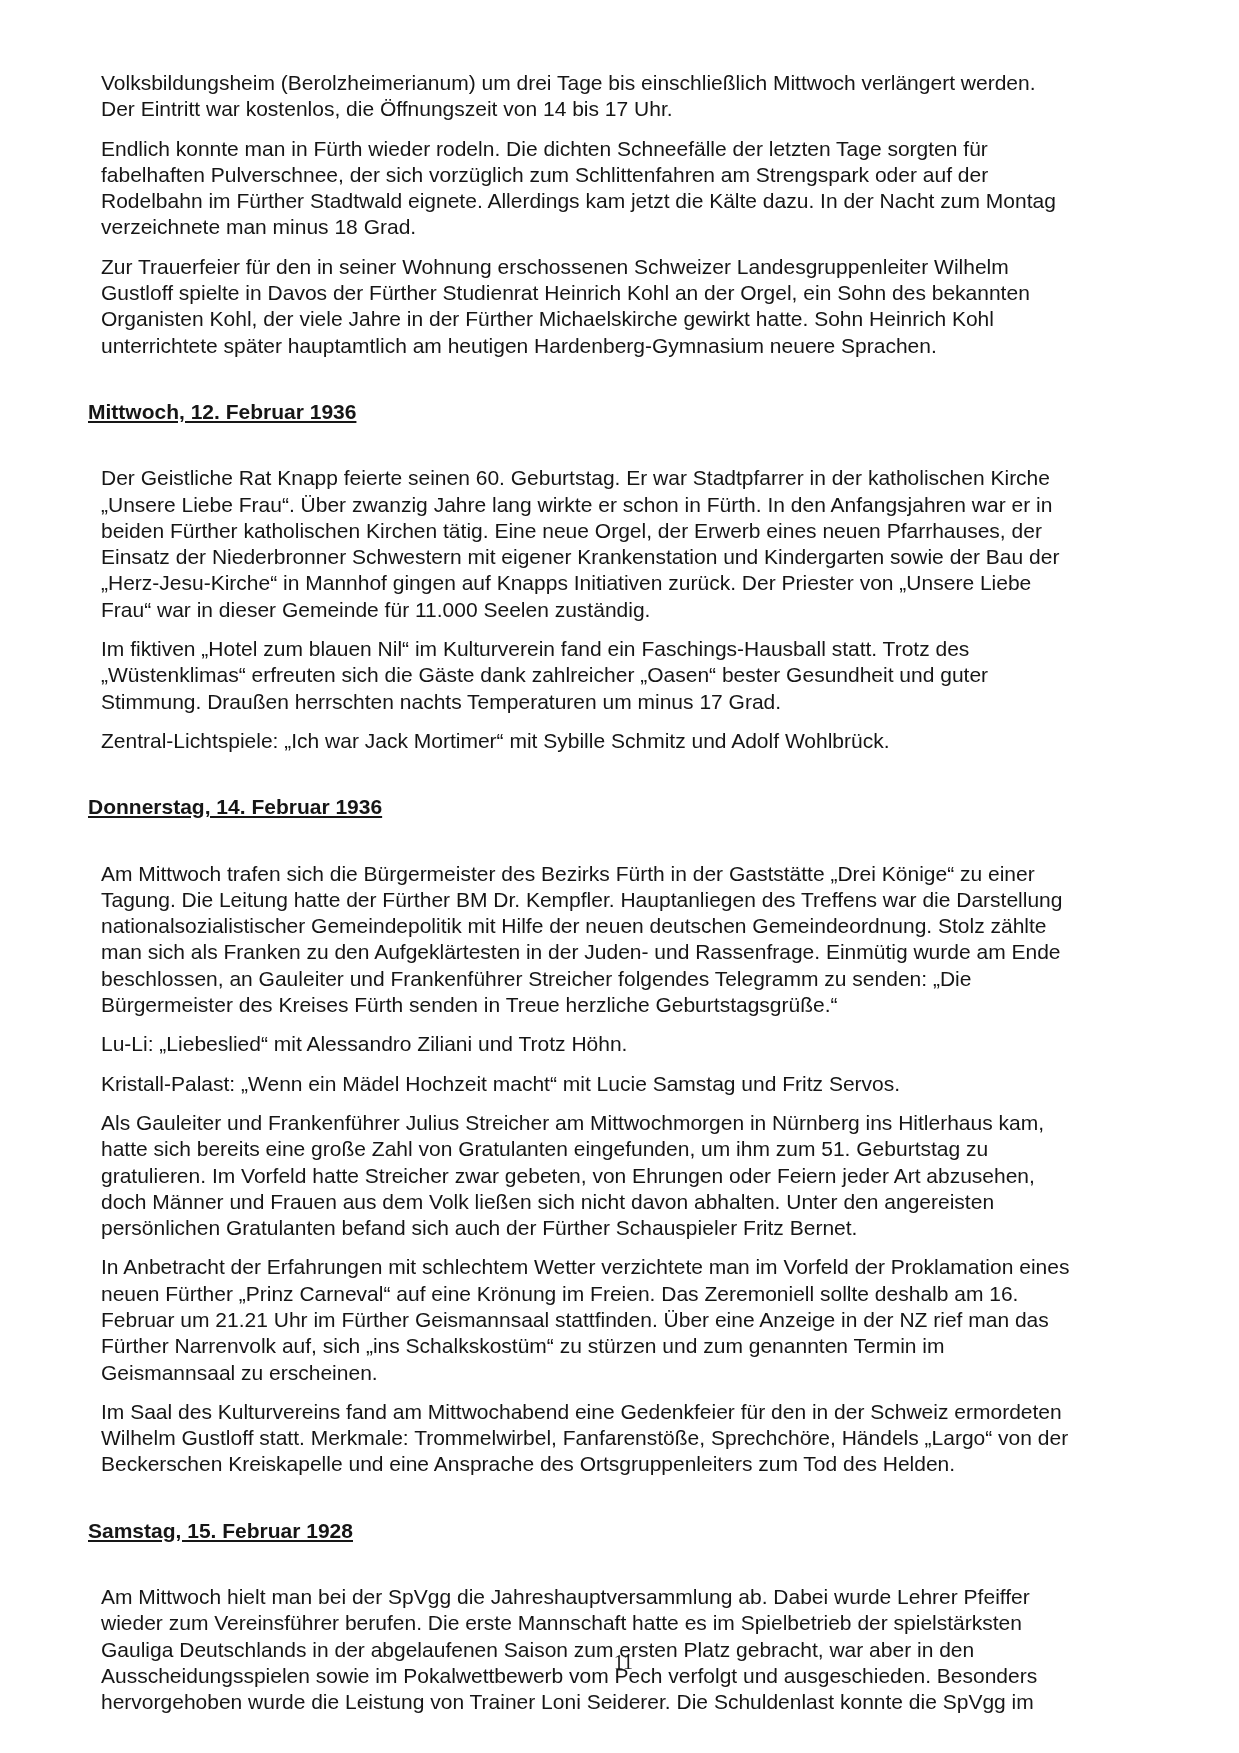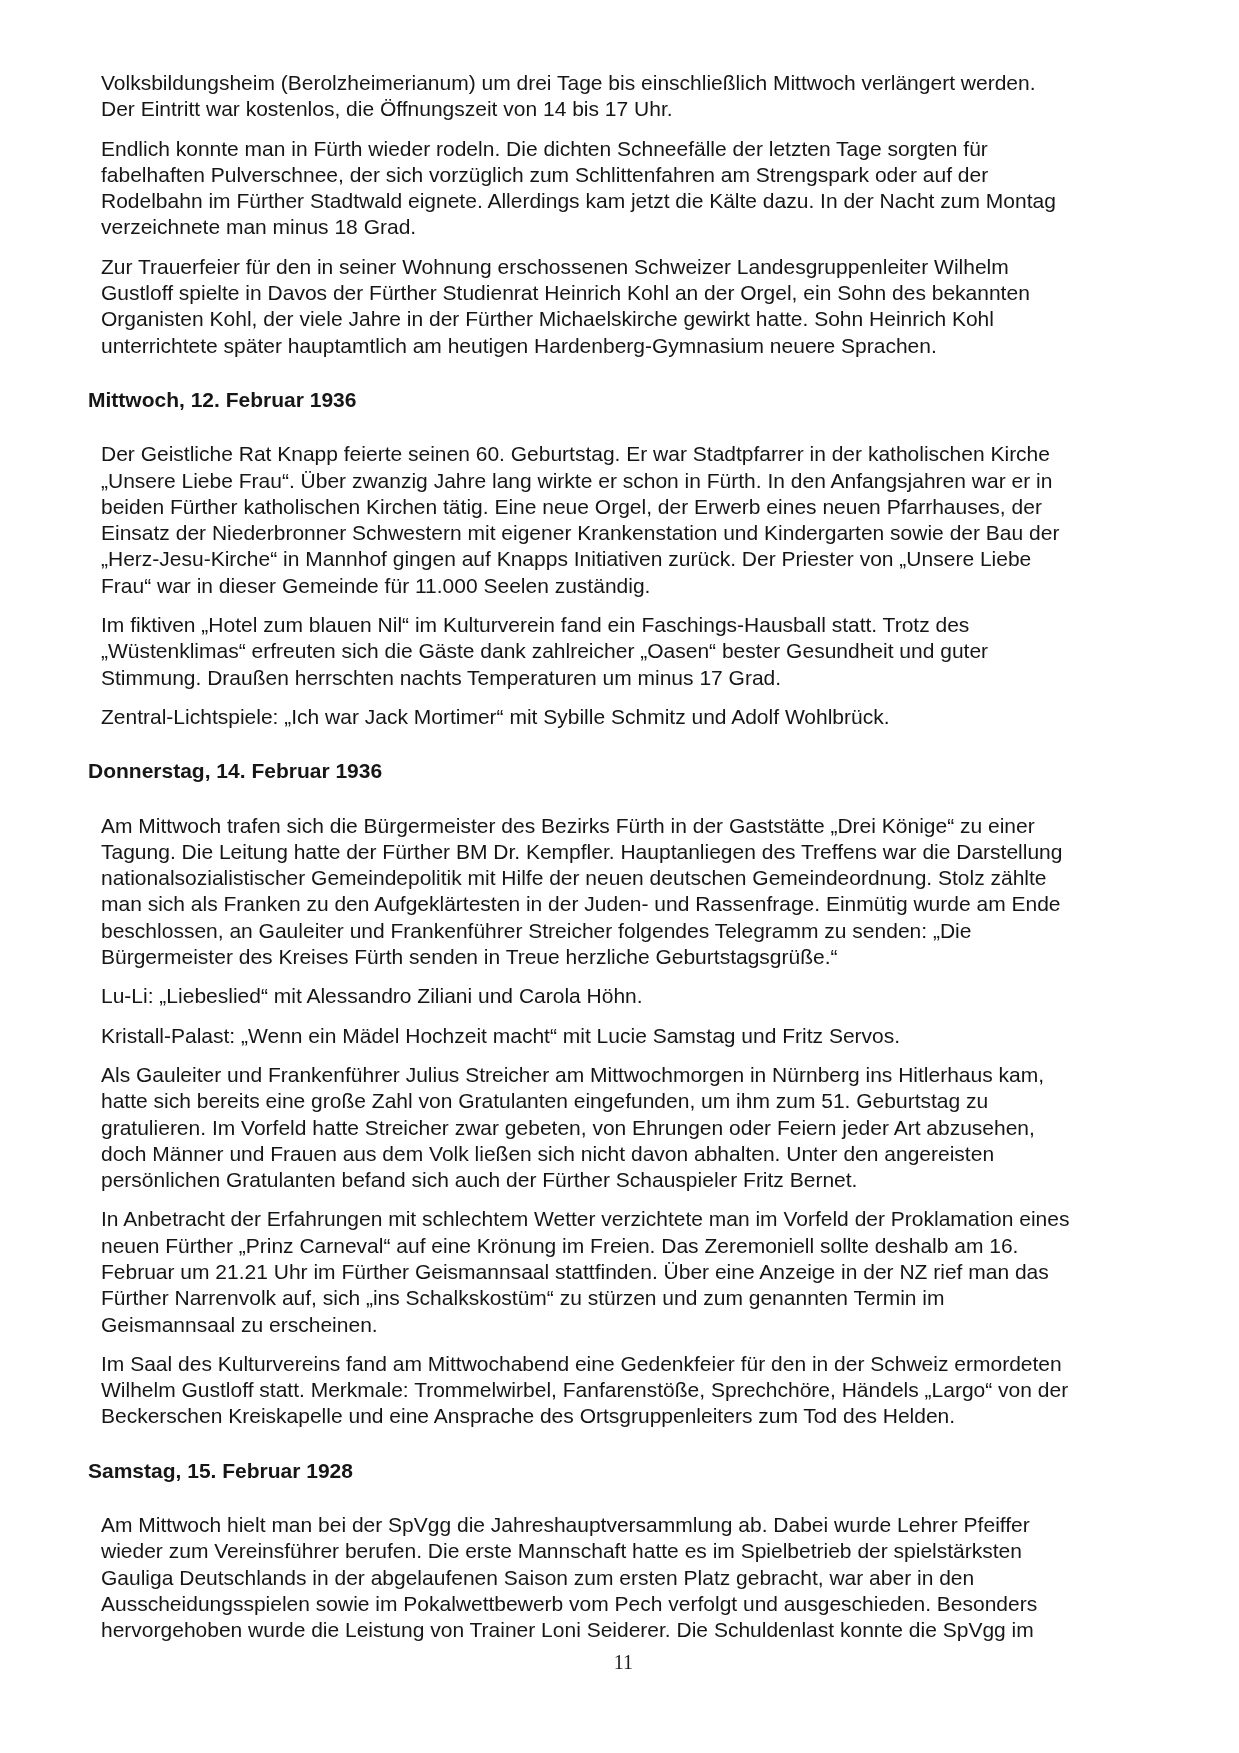--- a/index.html
+++ b/index.html
@@ -21,23 +21,24 @@
     top: 57px;
     width: 1110px;
     font-size: 21px;
     line-height: 26.3px;
   }
   .paragraph {
     margin: 13px;
     white-space: pre;  
   }
   .heading {
-    margin: 28px 0;  
+    margin: 40px 0;  
     font-weight: bold;
     white-space: pre;
+    text-decoration: underline;
   }
   .page-footer {
     position: absolute;
     top: 1650px;
     left: 4px;
     width: 1239px;
     text-align: center;
     font-family: "Liberation Serif", serif;
     font-size: 20px;
     line-height: 24px;
@@ -69,21 +70,21 @@
 „Wüstenklimas“ erfreuten sich die Gäste dank zahlreicher „Oasen“ bester Gesundheit und guter
 Stimmung. Draußen herrschten nachts Temperaturen um minus 17 Grad.</div>
     <div class="paragraph">Zentral-Lichtspiele: „Ich war Jack Mortimer“ mit Sybille Schmitz und Adolf Wohlbrück.</div>
     <div class="heading">Donnerstag, 14. Februar 1936</div>
     <div class="paragraph">Am Mittwoch trafen sich die Bürgermeister des Bezirks Fürth in der Gaststätte „Drei Könige“ zu einer
 Tagung. Die Leitung hatte der Fürther BM Dr. Kempfler. Hauptanliegen des Treffens war die Darstellung
 nationalsozialistischer Gemeindepolitik mit Hilfe der neuen deutschen Gemeindeordnung. Stolz zählte
 man sich als Franken zu den Aufgeklärtesten in der Juden- und Rassenfrage. Einmütig wurde am Ende
 beschlossen, an Gauleiter und Frankenführer Streicher folgendes Telegramm zu senden: „Die
 Bürgermeister des Kreises Fürth senden in Treue herzliche Geburtstagsgrüße.“</div>
-    <div class="paragraph">Lu-Li: „Liebeslied“ mit Alessandro Ziliani und Carola Höhn.</div>
+    <div class="paragraph">Lu-Li: „Liebeslied“ mit Alessandro Ziliani und Trotz Höhn.</div>
     <div class="paragraph">Kristall-Palast: „Wenn ein Mädel Hochzeit macht“ mit Lucie Samstag und Fritz Servos.</div>
     <div class="paragraph">Als Gauleiter und Frankenführer Julius Streicher am Mittwochmorgen in Nürnberg ins Hitlerhaus kam,
 hatte sich bereits eine große Zahl von Gratulanten eingefunden, um ihm zum 51. Geburtstag zu
 gratulieren. Im Vorfeld hatte Streicher zwar gebeten, von Ehrungen oder Feiern jeder Art abzusehen,
 doch Männer und Frauen aus dem Volk ließen sich nicht davon abhalten. Unter den angereisten
 persönlichen Gratulanten befand sich auch der Fürther Schauspieler Fritz Bernet.</div>
     <div class="paragraph">In Anbetracht der Erfahrungen mit schlechtem Wetter verzichtete man im Vorfeld der Proklamation eines
 neuen Fürther „Prinz Carneval“ auf eine Krönung im Freien. Das Zeremoniell sollte deshalb am 16.
 Februar um 21.21 Uhr im Fürther Geismannsaal stattfinden. Über eine Anzeige in der NZ rief man das
 Fürther Narrenvolk auf, sich „ins Schalkskostüm“ zu stürzen und zum genannten Termin im

